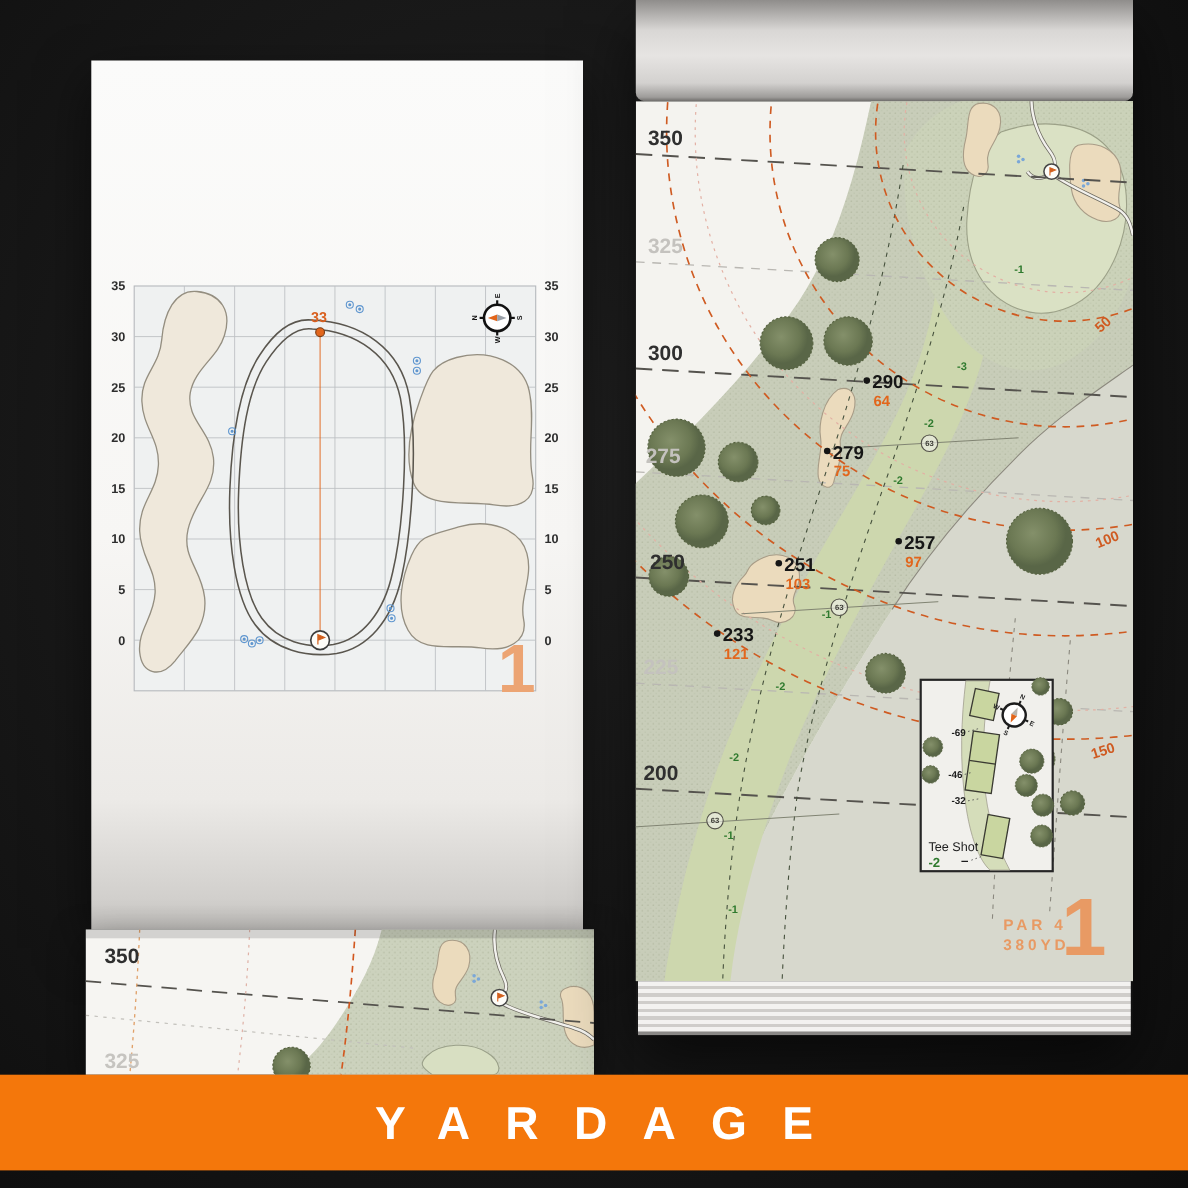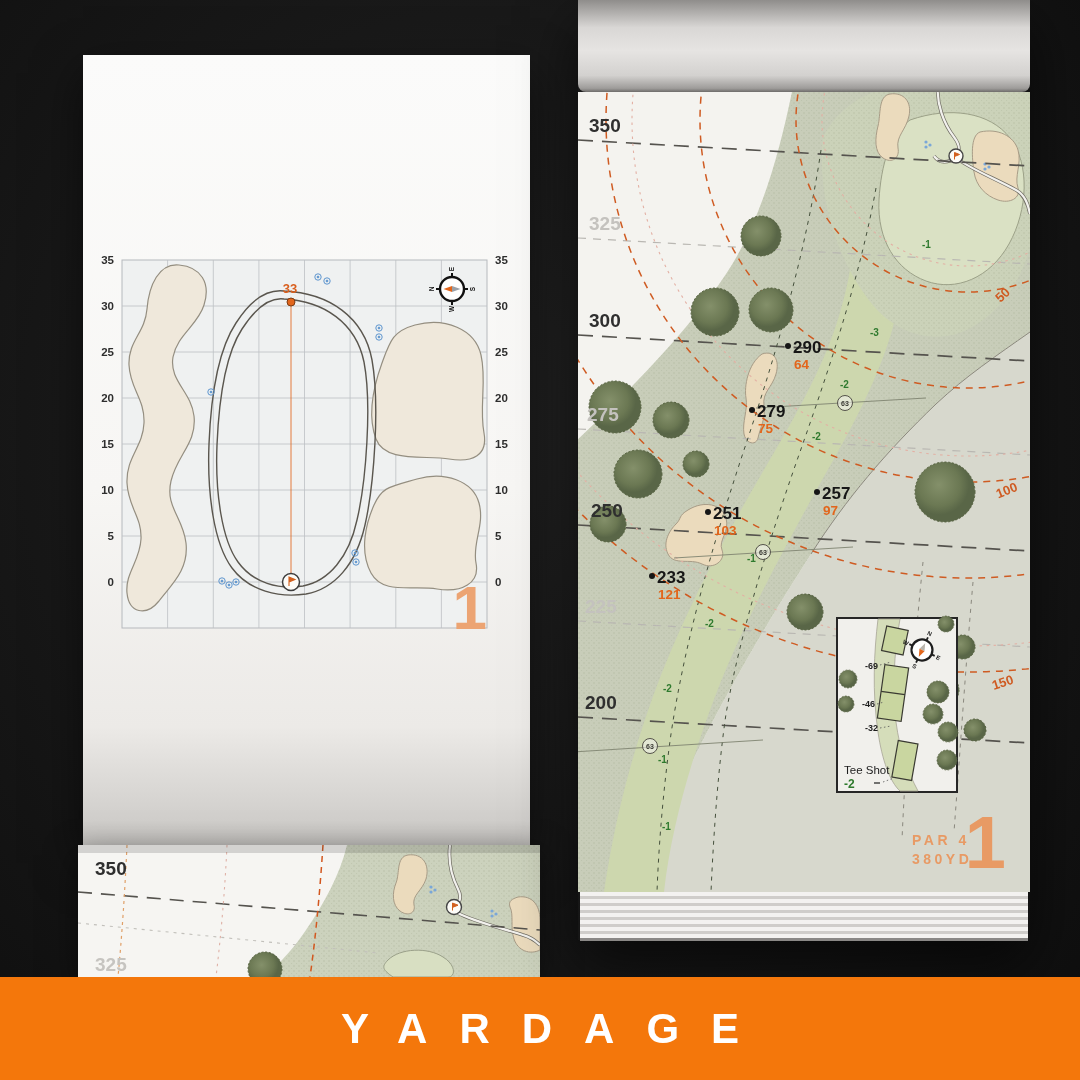--- a/index.html
+++ b/index.html
@@ -14,21 +14,21 @@
          box-shadow:0 10px 30px rgba(0,0,0,.5);}
   .right-stack{position:absolute;left:578px;top:0;width:452px;height:940px;
          box-shadow:0 25px 55px rgba(0,0,0,.6);}
   .cover-fold{position:absolute;left:0;top:0;width:452px;height:92px;
          background:linear-gradient(180deg,#8f8d8b 0%,#d9d7d5 30%,#e6e4e2 55%,#d3d1cf 82%,#9e9c9a 96%,#6e6c6a 100%);
          border-radius:0 0 8px 8px;}
   .right-map{position:absolute;left:0;top:92px;}
   .page-edges{position:absolute;left:2px;top:892px;width:448px;height:46px;
          background:repeating-linear-gradient(180deg,#f3f2f0 0 4px,#cfcdca 4px 7px);
          border-bottom:3px solid #8a8886;}
-  .banner{position:absolute;left:0;top:977px;width:1080px;height:103px;
+  .banner{position:absolute;left:0;top:977px;width:1080px;height:87px;
          display:flex;align-items:center;justify-content:center;}
   .banner span{color:#ffffff;font-weight:bold;font-size:42px;letter-spacing:32px;text-indent:32px;}
   svg{display:block;}
   text{font-family:"Liberation Sans","DejaVu Sans",sans-serif;}
 </style>
 </head>
 <body>
 
 <div class="stage">
 

